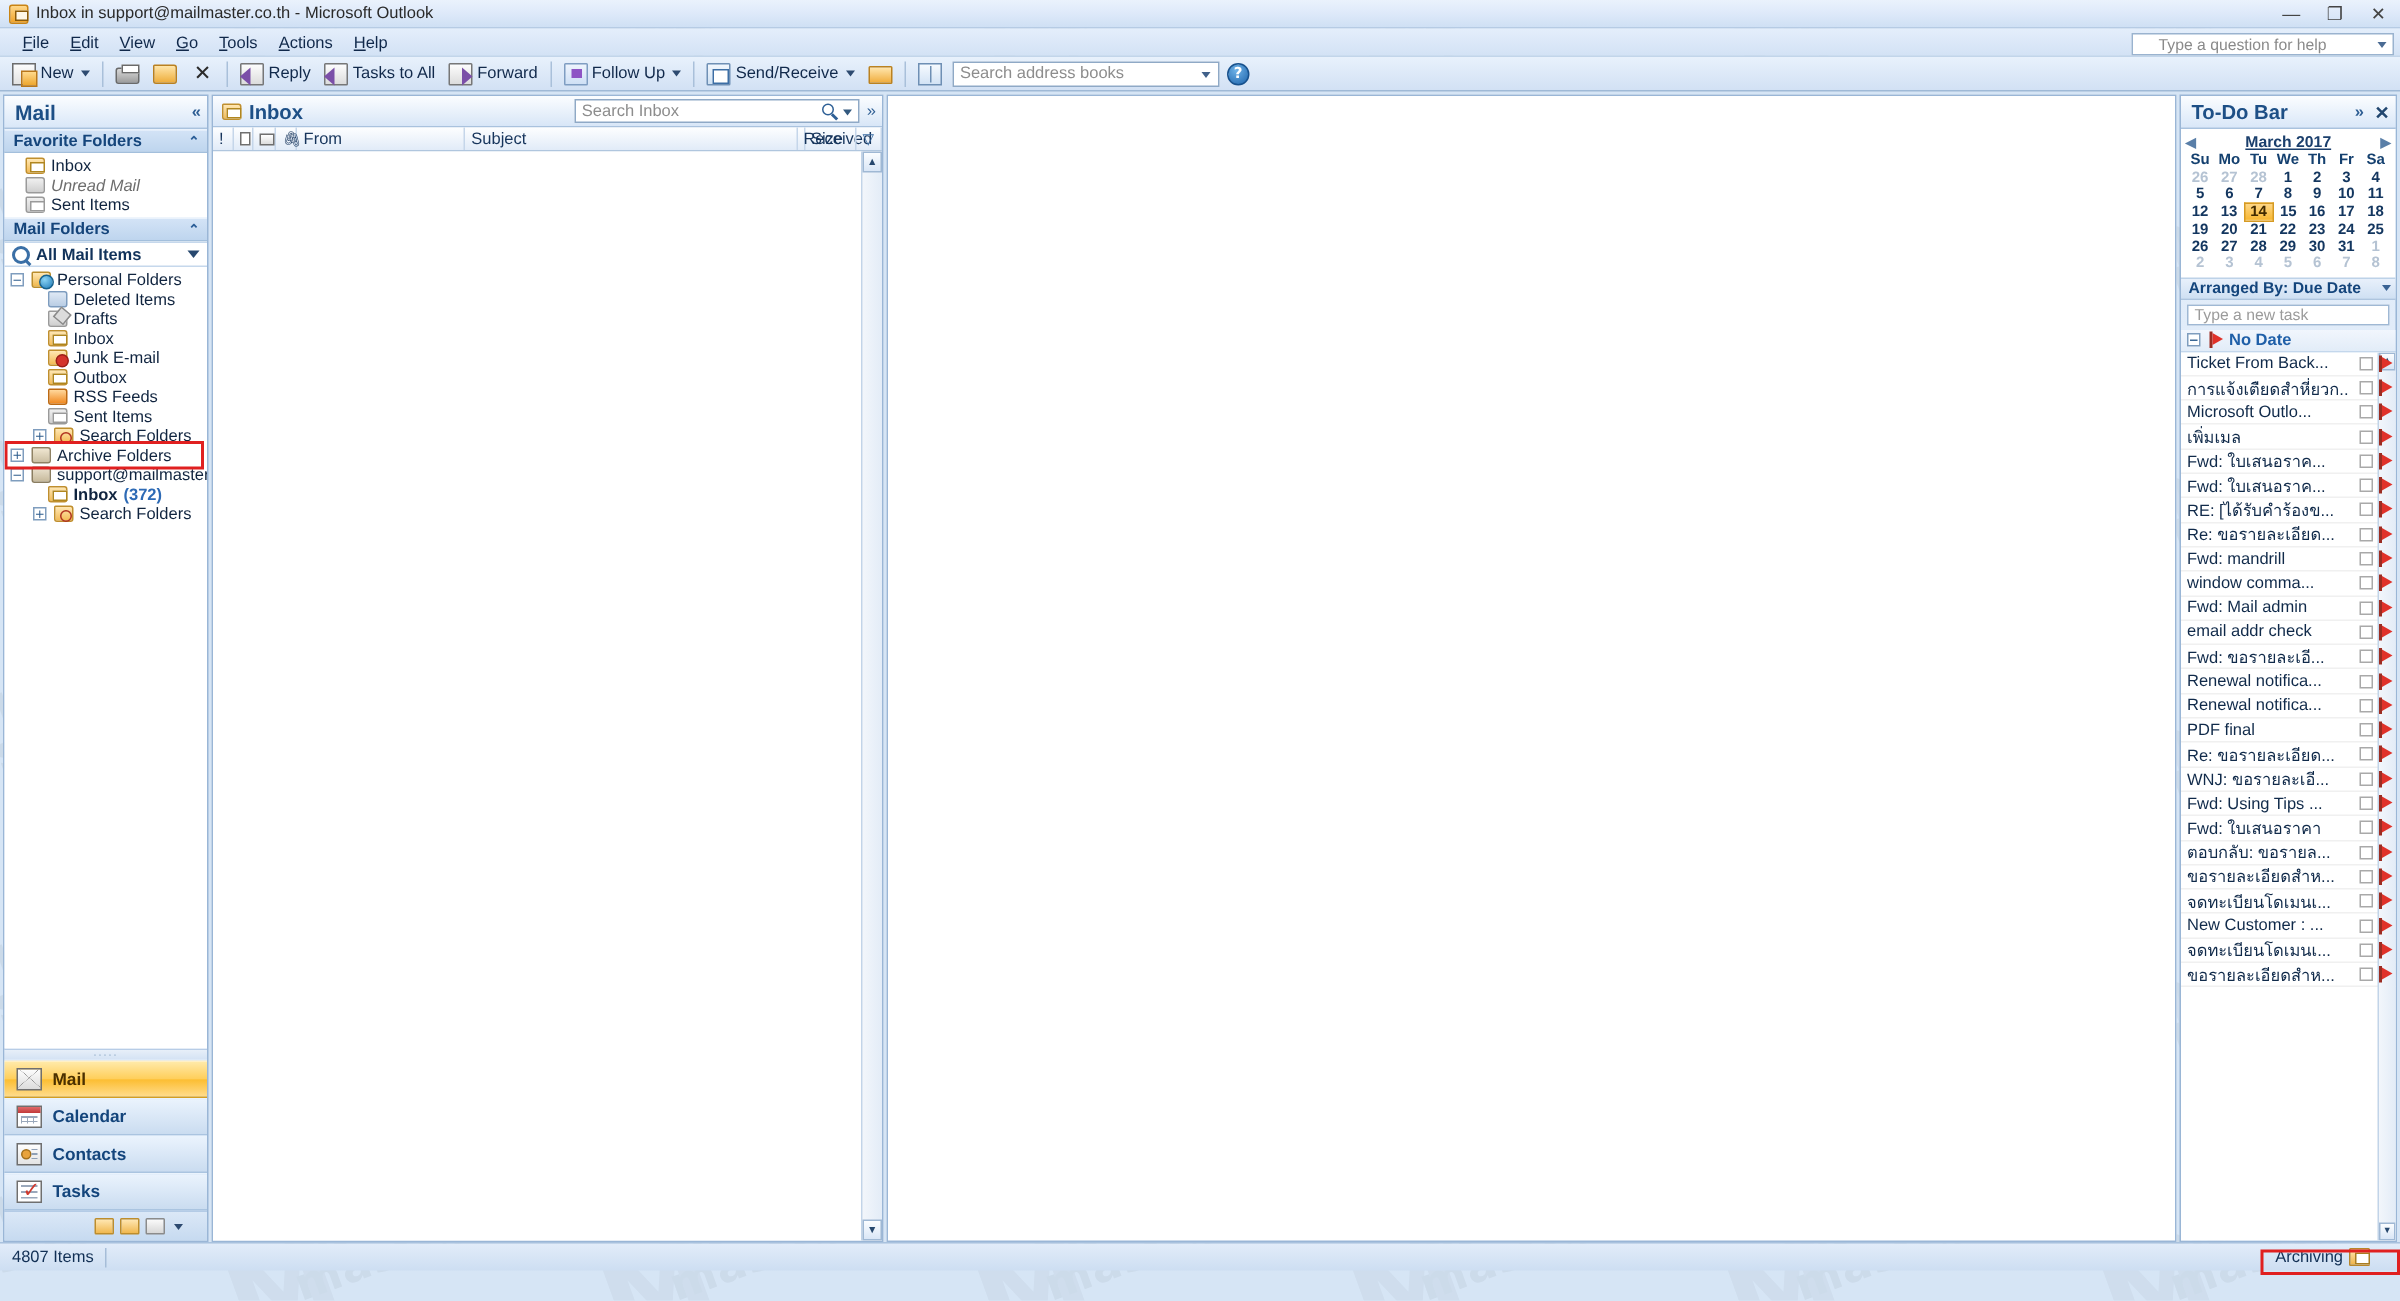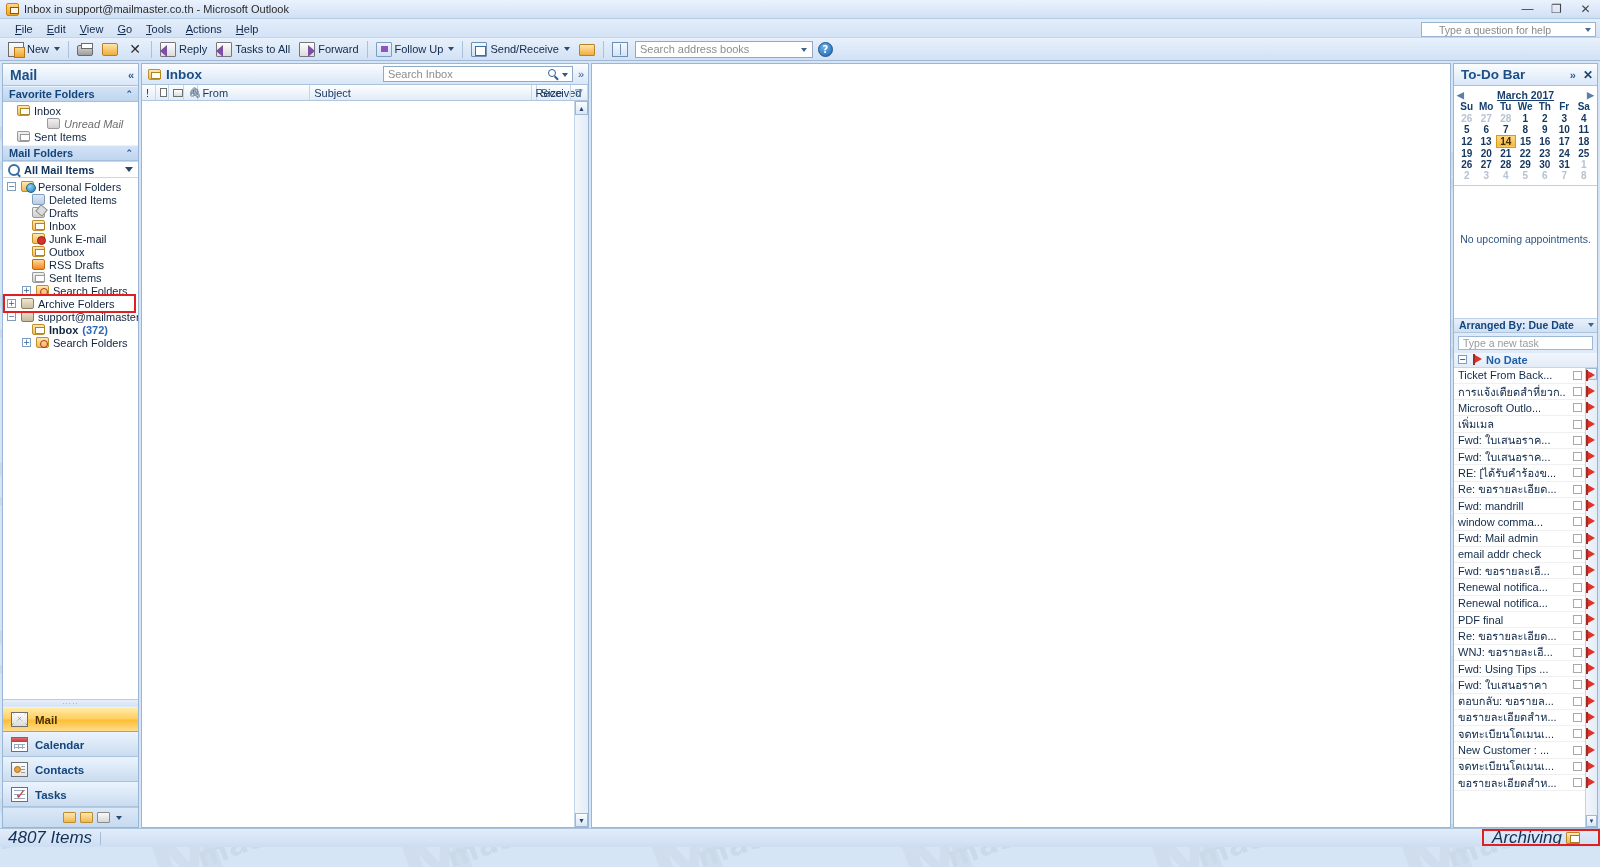--- a/index.html
+++ b/index.html
@@ -233,21 +233,21 @@
     border-top: 1px solid #eaf2fc;
     font-size: 11px; font-weight: 700; color: #15457b;
   }
   .grp-head .caret-up { font-size: 9px; color:#2b5e97; }
   .fav-list { background: #fff; padding: 2px 0; }
   .row {
     display:flex; align-items:center; gap:4px;
     height:13px; padding-left: 14px; font-size: 11px; color:#10243f;
     white-space:nowrap; cursor: default;
   }
-  .row.italic { font-style: italic; color:#6d6d6d;margin-left:30px; }
+  .row.italic { font-style: italic; color:#6d6d6d; }
   .row.bold { font-weight: 700; }
   .fi {
     width:13px;height:11px;flex:none; position:relative;
     background: linear-gradient(to bottom,#ffe7b3,#f3bb55);
     border:1px solid #c08f2e; border-radius:1px 2px 2px 2px;
   }
   .fi.inbox::after {
     content:""; position:absolute; left:2px; top:2px; width:8px;height:5px;
     background:#fff; border:1px solid #b0861f;
   }
@@ -547,21 +547,21 @@
     height:12px; background: linear-gradient(to bottom,#fbfdff,#d9e6f6);
     border:1px solid #9fb8d4; font-size:6px; text-align:center; line-height:10px; color:#27486e;
   }
 
   
   .statusbar {
     position:relative; z-index:3;
     height:19px; display:flex; align-items:center;
     background: linear-gradient(to bottom,#e2ecf9,#cddef2);
     border-top:1px solid #a9c2de;
-    font-size:17px; color:#123055;font-style:italic;
+    font-size:11px; color:#123055;
   }
   .sb-cell { padding:0 8px; height:100%; display:flex; align-items:center; }
   .sb-sep { width:1px; height:13px; background:#a6bdd8; }
   .sb-right { margin-left:auto; display:flex; align-items:center; position:relative; }
   .archiving { display:flex; align-items:center; gap:4px; padding:0 10px; }
   .arch-ico {
     width:14px;height:12px;position:relative;
     background: linear-gradient(to bottom,#ffe7b3,#eeb34a);
     border:1px solid #b8862a; border-radius:1px;
   }
@@ -809,21 +809,21 @@
           <span>Junk E-mail</span>
         </div>
         <div class="row" id="tree-row-5">
           <span style="width: 21px; flex: 0 0 auto;"></span>
           <span class="fi outbox"></span>
           <span>Outbox</span>
         </div>
         <div class="row" id="tree-row-6">
           <span style="width: 21px; flex: 0 0 auto;"></span>
           <span class="fi rss"></span>
-          <span>RSS Drafts</span>
+          <span>RSS Feeds</span>
         </div>
         <div class="row" id="tree-row-7">
           <span style="width: 21px; flex: 0 0 auto;"></span>
           <span class="fi gray sent"></span>
           <span>Sent Items</span>
         </div>
         <div class="row" id="tree-row-8">
           <span style="width: 11px; flex: 0 0 auto;"></span>
           <span class="expander">+</span>
           <span class="fi search"></span>
@@ -1000,23 +1000,20 @@
               <td class="dim">4</td>
               <td class="dim">5</td>
               <td class="dim">6</td>
               <td class="dim">7</td>
               <td class="dim">8</td>
             </tr>
           </tbody>
       </table>
     </div>
 
-    <div class="appt">
-      <span>No upcoming appointments.</span>
-    </div>
 
     <div class="arr-by">
       <span>Arranged By: Due Date</span>
       <span class="caret"></span>
     </div>
     <div class="newtask">
       <span>Type a new task</span>
     </div>
     <div class="nodate">
       <span class="expander">−</span>

